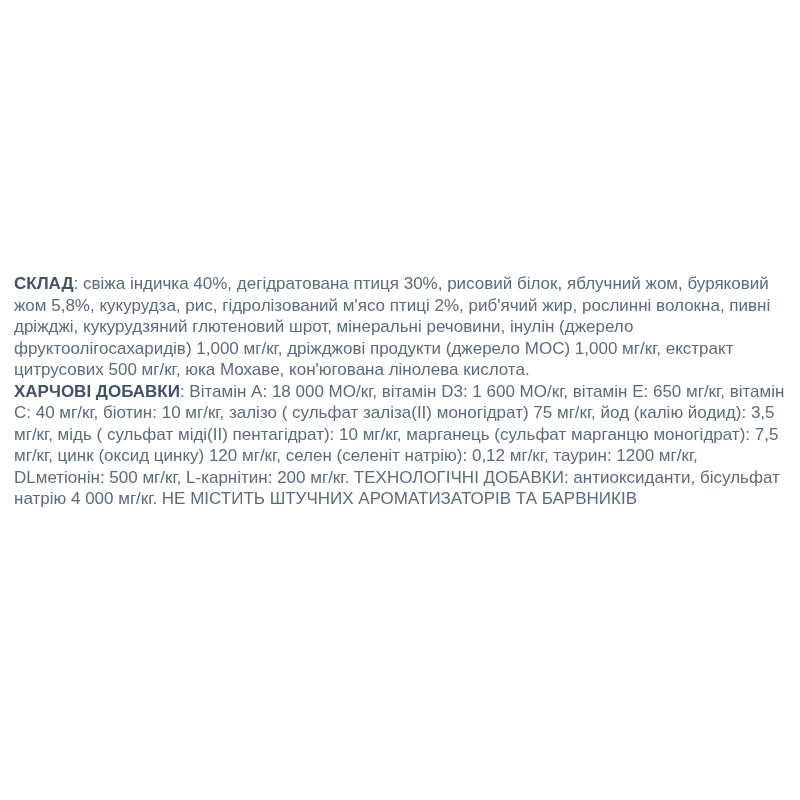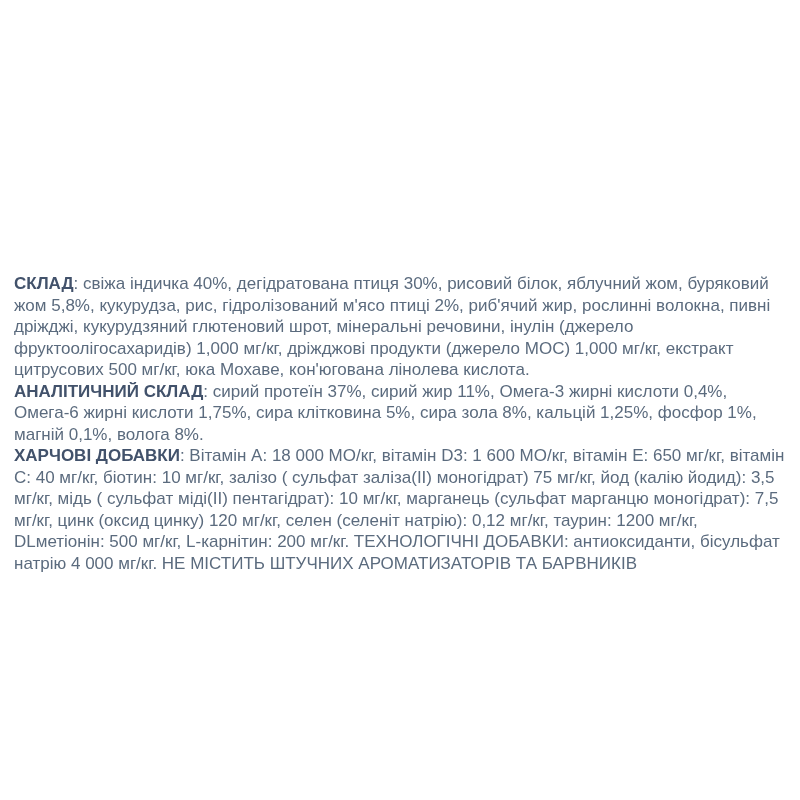--- a/index.html
+++ b/index.html
@@ -40,18 +40,17 @@
   }
 </style>
 </head>
 <body>
 
 <div class="page">
   <div class="doc">
 
     <p class="para"><span class="section-heading">СКЛАД</span><span class="section-body">: свіжа індичка 40%, дегідратована птиця 30%, рисовий білок, яблучний жом, буряковий жом 5,8%, кукурудза, рис, гідролізований м'ясо птиці 2%, риб'ячий жир, рослинні волокна, пивні дріжджі, кукурудзяний глютеновий шрот, мінеральні речовини, інулін (джерело фруктоолігосахаридів) 1,000 мг/кг, дріжджові продукти (джерело МОС) 1,000 мг/кг, екстракт цитрусових 500 мг/кг, юка Мохаве, кон'югована лінолева кислота.</span></p>
 
-    <p class="para"><span class="section-heading">АНАЛІТИЧНИЙ СКЛАД</span><span class="section-body">: сирий протеїн 37%, сирий жир 11%, Омега-3 жирні кислоти 0,4%, Омега-6 жирні кислоти 1,75%, сира клітковина 5%, сира зола 8%, кальцій 1,25%, фосфор 1%, магній 0,1%, волога 8%.</span></p>
 
     <p class="para"><span class="section-heading">ХАРЧОВІ ДОБАВКИ</span><span class="section-body">: Вітамін А: 18 000 МО/кг, вітамін D3: 1 600 МО/кг, вітамін Е: 650 мг/кг, вітамін С: 40 мг/кг, біотин: 10 мг/кг, залізо ( сульфат заліза(II) моногідрат) 75 мг/кг, йод (калію йодид): 3,5 мг/кг, мідь ( сульфат міді(II) пентагідрат): 10 мг/кг, марганець (сульфат марганцю моногідрат): 7,5 мг/кг, цинк (оксид цинку) 120 мг/кг, селен (селеніт натрію): 0,12 мг/кг, таурин: 1200 мг/кг, DLметіонін: 500 мг/кг, L-карнітин: 200 мг/кг. ТЕХНОЛОГІЧНІ ДОБАВКИ: антиоксиданти, бісульфат натрію 4 000 мг/кг. НЕ МІСТИТЬ ШТУЧНИХ АРОМАТИЗАТОРІВ ТА БАРВНИКІВ</span></p>
 
   </div>
 </div>
 
 </body></html>

